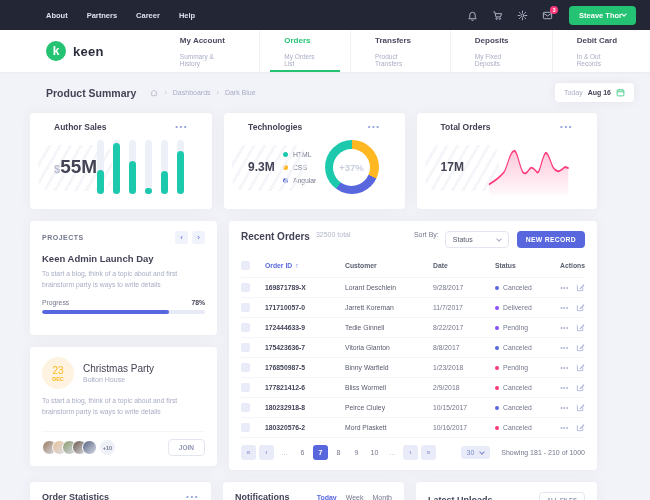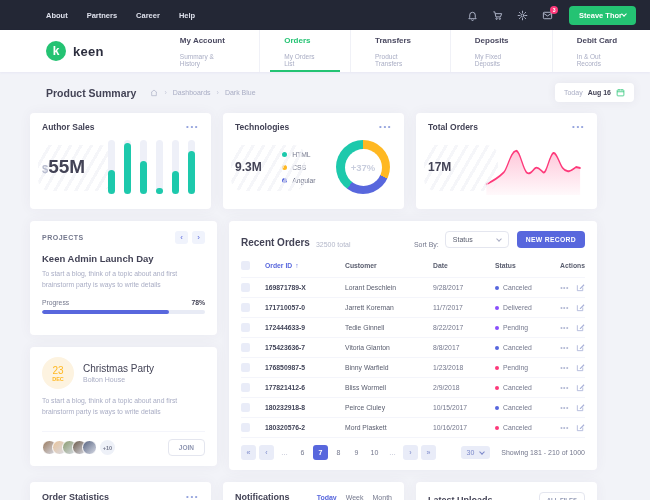--- a/index.html
+++ b/index.html
@@ -35,21 +35,21 @@
   .crumb{cursor:pointer}
   .csep{color:#c4c8d8}
   .date-btn{margin-left:auto;background:#fff;border-radius:4px;padding:5px 9px;display:flex;align-items:center;gap:5px;cursor:pointer;box-shadow:0 0 10px rgba(82,63,105,.08)}
   .date-label{font-size:7px;color:#a9adc4}
   .date-value{font-size:7px;font-weight:700;color:#434356}
   .date-btn svg{width:9px;height:9px}
   
   .content{padding:0 53px 0 30px}
   .crow{display:flex;gap:12px}
   .card{background:#fff;border-radius:4px;box-shadow:0 0 13px rgba(82,63,105,.05);position:relative}
-  .row1 .card{flex:1;height:96px;padding:9px 12px}
+  .row1 .card{flex:1;height:96px;padding:9px 24px}
   .card-head{display:flex;justify-content:space-between;align-items:center}
   .card-title{font-size:8.5px;font-weight:700;color:#434356}
   .dots{color:#93a2dd;font-size:8px;letter-spacing:1.5px;cursor:pointer;line-height:.5}
   .stat-body{display:flex;align-items:center;height:60px;margin-top:5px}
   .deco{position:absolute;left:8px;top:32px;width:74px;height:46px;background:repeating-linear-gradient(120deg,#f0f1f6 0 3px,transparent 3px 9px);border-radius:12px;opacity:.65}
   .big-val{font-size:19px;font-weight:700;color:#434356;position:relative;z-index:1}
   .prefix{font-size:11px;color:#b9bdd0;font-weight:600}
   .big-val.mid{font-size:12px}
   .bars{margin-left:auto;display:flex;gap:9px;align-items:flex-end;height:54px;margin-right:4px}
   .track{width:7px;height:54px;background:#eef0f8;border-radius:3.5px;position:relative}
@@ -83,21 +83,21 @@
   .ev-mon{font-size:5.5px;font-weight:700}
   .ev-title{font-size:10px;font-weight:400;color:#434356}
   .ev-loc{font-size:7px;color:#a9adc4;margin-top:2px}
   .ev-foot{margin-top:auto;border-top:1px solid #f4f5fb;padding-top:7px;display:flex;align-items:center}
   .avatars{display:flex;align-items:center}
   .av{width:15px;height:15px;border-radius:50%;border:1.5px solid #fff;margin-right:-5px;cursor:pointer}
   .plus{width:15px;height:15px;border-radius:50%;background:#eef1f8;color:#74788d;font-size:5.5px;display:flex;align-items:center;justify-content:center;margin-left:8px;font-weight:700}
   .join-btn{margin-left:auto;border:1px solid #e4e6ef;border-radius:4px;padding:4px 10px;font-size:6.5px;font-weight:700;color:#8f96b2;cursor:pointer;background:#fff}
   
   .orders-card{flex:1;padding:10px 12px;display:flex;flex-direction:column}
-  .orders-head{display:flex;align-items:flex-end}
+  .orders-head{display:flex;align-items:flex-start}
   .ord-title{font-size:10px;font-weight:700;color:#434356}
   .ord-total{font-size:7px;color:#b3b7c9;margin-left:6px}
   .sort-label{margin-left:auto;font-size:7px;color:#74788d;margin-right:6px}
   .select{border:1px solid #e4e6ef;border-radius:4px;background:#fff;padding:4px 7px;display:flex;align-items:center;font-size:7px;color:#595d6e;cursor:pointer;width:64px;justify-content:space-between}
   .select .chev{border-color:#a9adc4}
   .new-btn{margin-left:8px;background:#5867dd;color:#fff;font-size:6.8px;font-weight:700;padding:5px 9px;border-radius:4px;cursor:pointer;letter-spacing:.3px}
   .thead,.trow{display:flex;align-items:center}
   .thead{margin-top:10px;padding:3px 0 7px;font-size:6.8px;font-weight:700;color:#595d6e}
   .thead .c-id{color:#5867dd;cursor:pointer}
   .sort-arrow{margin-left:3px}

